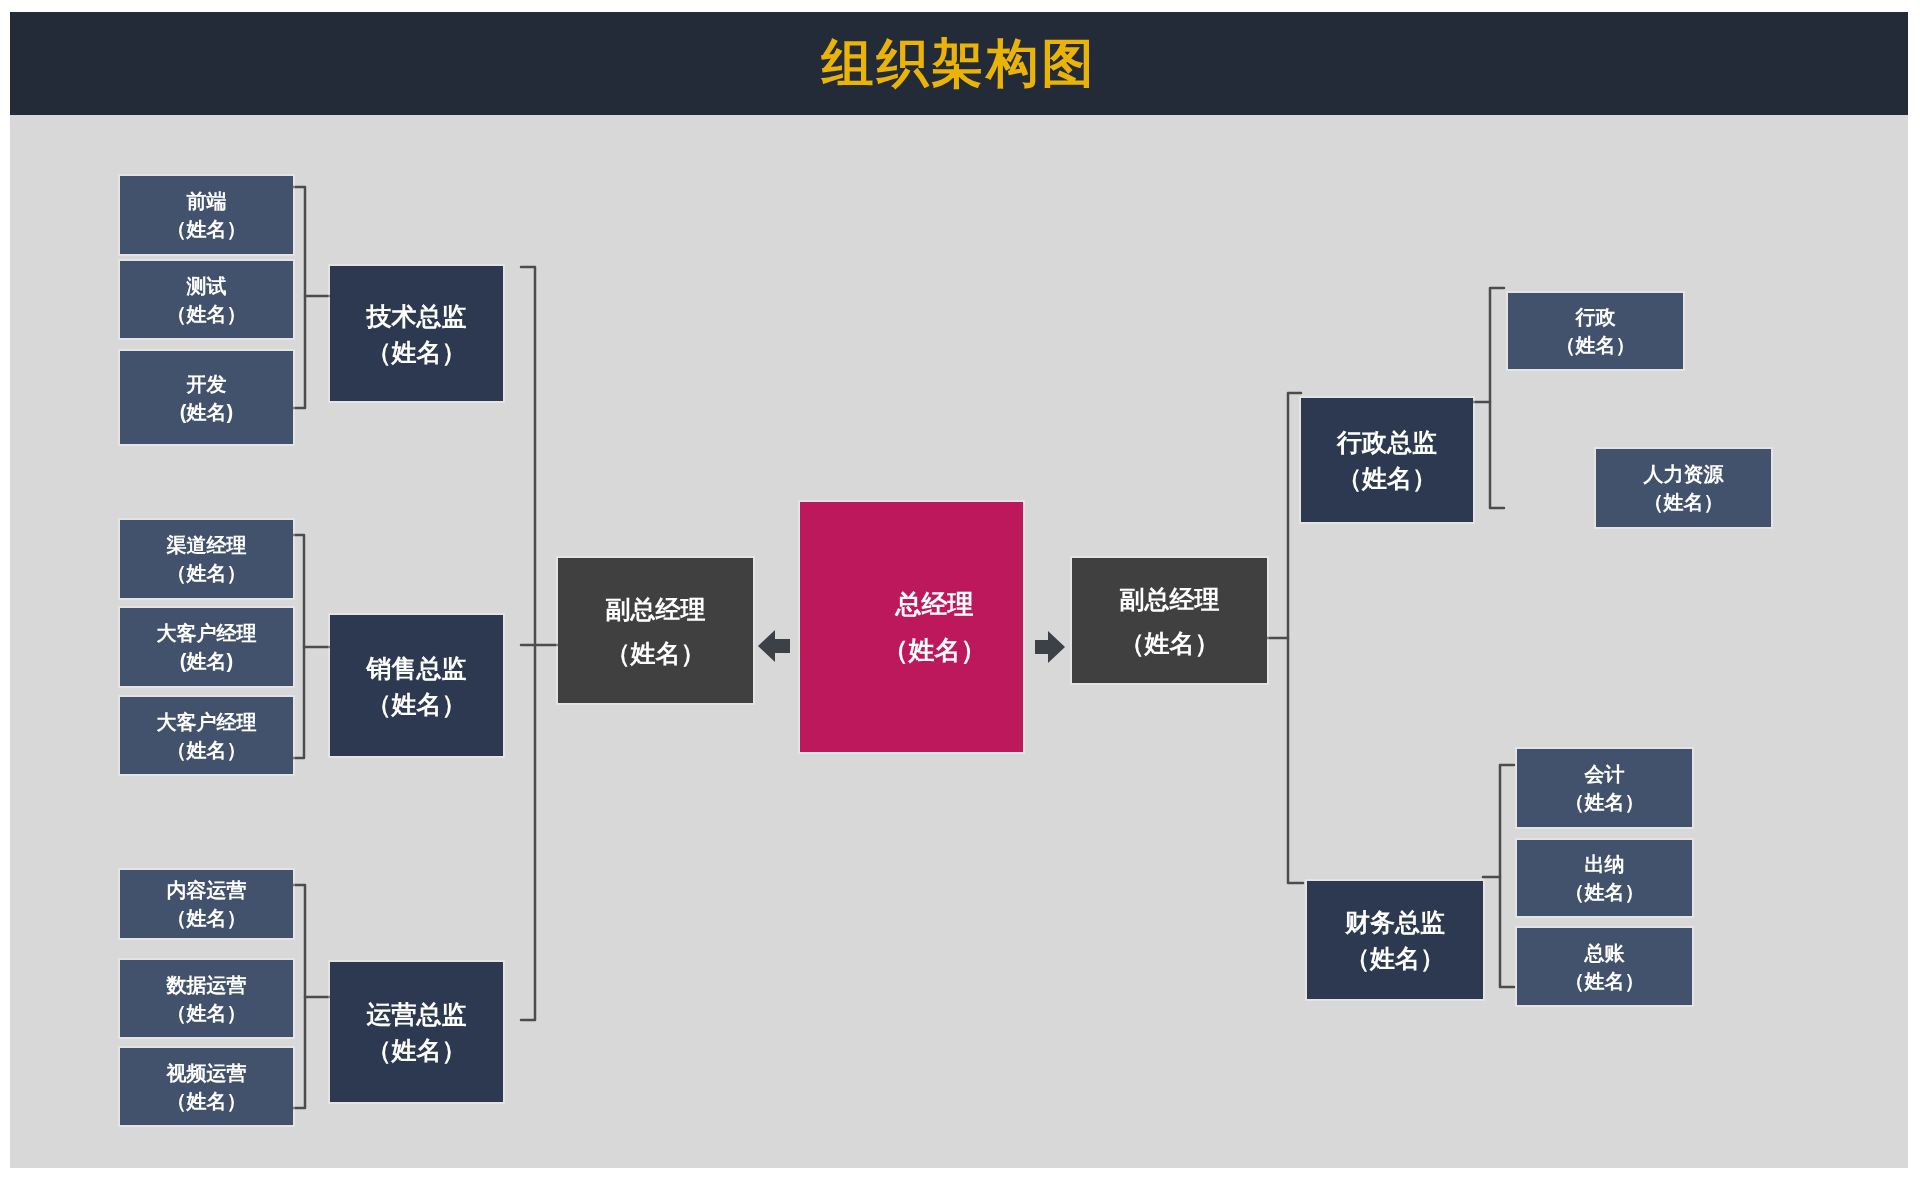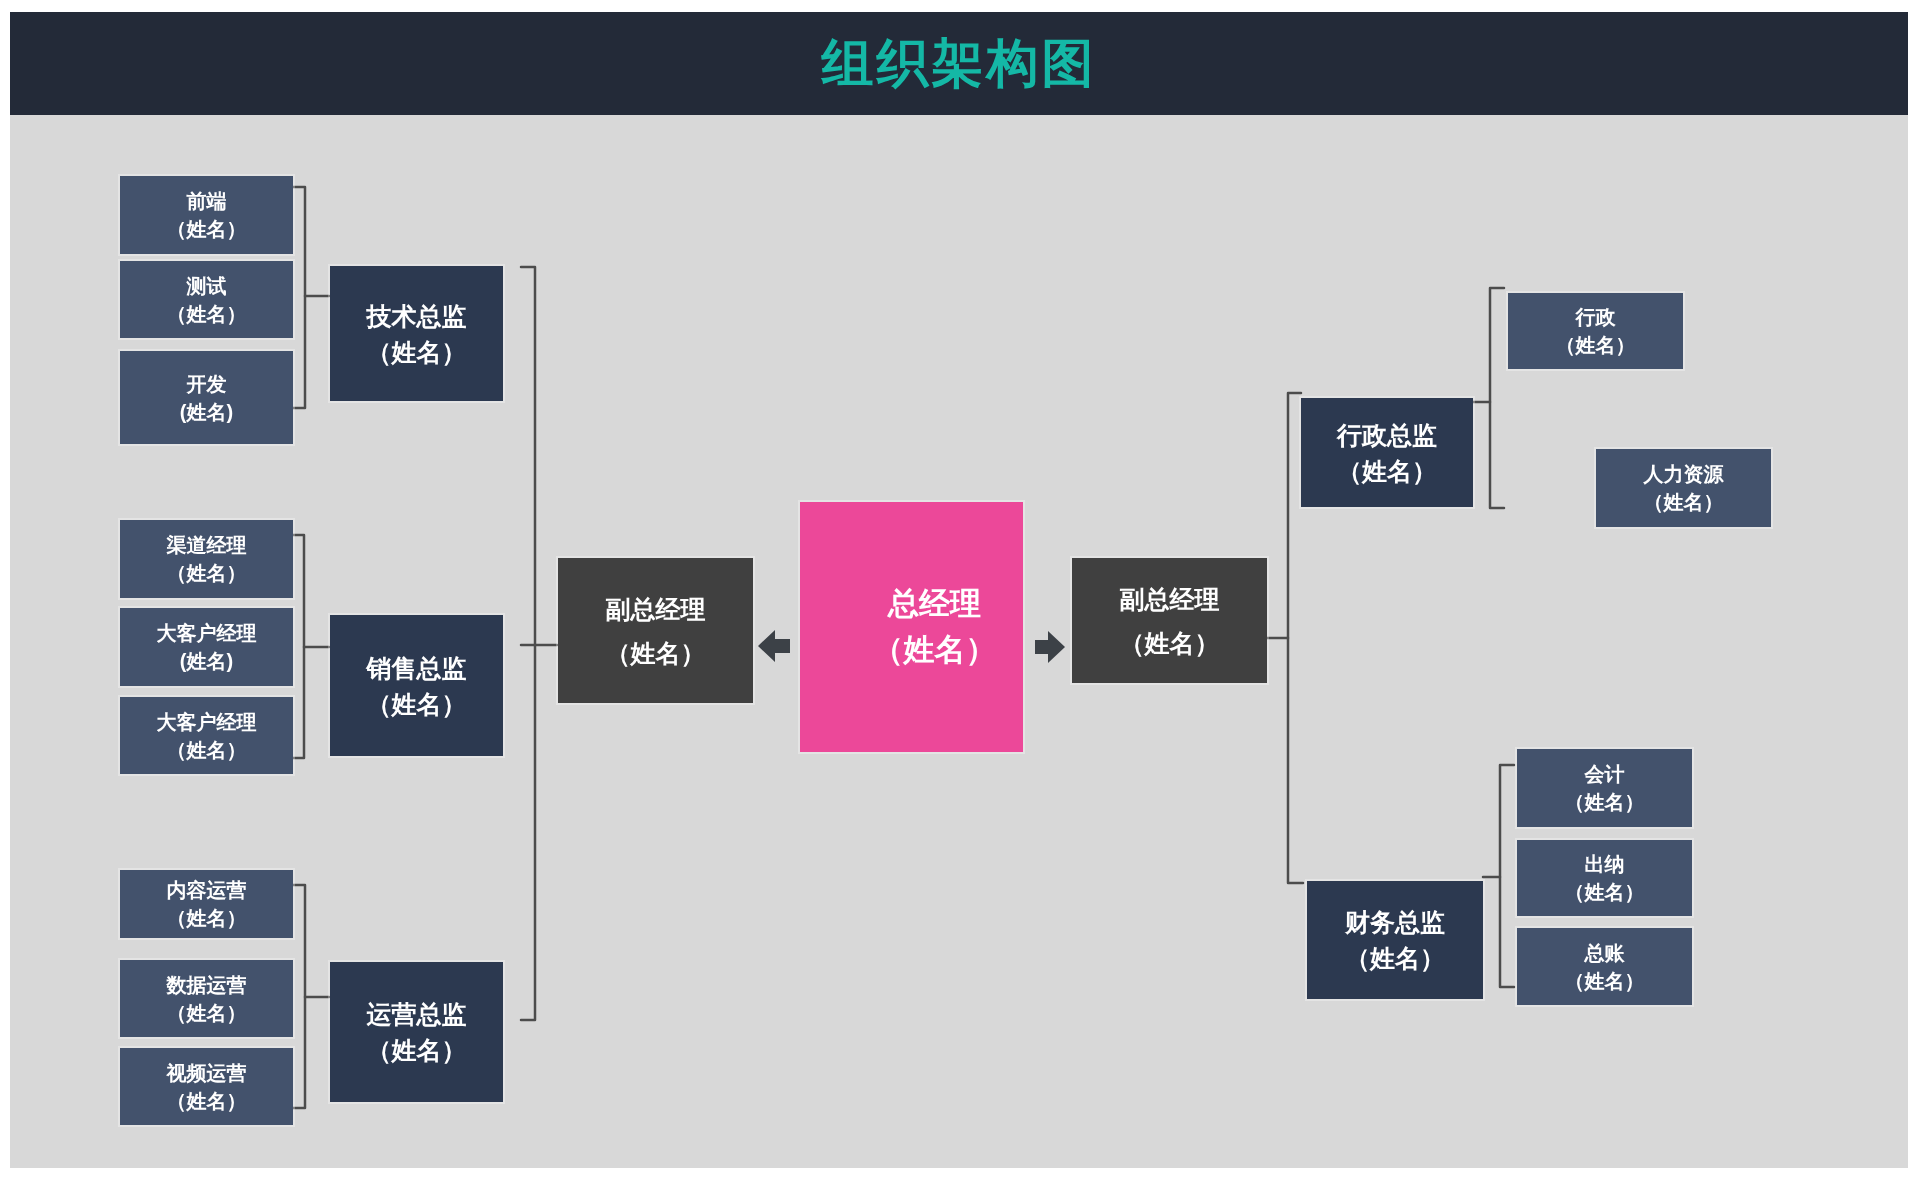--- a/index.html
+++ b/index.html
@@ -1,29 +1,29 @@
 <!DOCTYPE html>
 <html><head>
 <meta charset="utf-8">
 <style>
   html,body{margin:0;padding:0;background:#ffffff;}
   body{font-family:"Liberation Sans","DejaVu Sans",sans-serif;}
   .canvas{position:relative;width:1920px;height:1181px;background:#ffffff;overflow:hidden;}
   .panel{position:absolute;left:10px;top:12px;width:1898px;height:1156px;background:#d8d8d8;}
   .header{position:absolute;left:10px;top:12px;width:1898px;height:103px;background:#232a38;
           display:flex;align-items:center;justify-content:center;}
-  .header .title{color:#14b8a6;font-size:52px;font-weight:bold;letter-spacing:3px;}
+  .header .title{color:#eab308;font-size:52px;font-weight:bold;letter-spacing:3px;}
   svg.wires{position:absolute;left:0;top:0;width:1920px;height:1181px;}
   .node{position:absolute;display:flex;flex-direction:column;align-items:center;justify-content:center;
         color:#ffffff;font-weight:bold;text-align:center;box-sizing:border-box;
         box-shadow:0 0 0 2px rgba(255,255,255,0.30);}
   .node.small{background:#43526c;font-size:20px;line-height:28px;}
   .node.director{background:#2c3950;font-size:25px;line-height:36px;margin-top:39px;}
   .node.vp{background:#404040;font-size:25px;line-height:44px;}
-  .node.ceo{background:#ec4899;font-size:31px;line-height:46px;padding-left:46px;}
+  .node.ceo{background:#be185d;font-size:26px;line-height:46px;padding-left:46px;}
 </style>
 </head>
 <body>
 
 <div class="canvas">
 
   <div class="panel"></div>
 
   <div class="header">
     <span class="title">组织架构图</span>
@@ -110,21 +110,21 @@
   </div>
   <div class="node small" style="left:120px;top:960px;width:173px;height:77px">
     <span>数据运营</span>
     <span>（姓名）</span>
   </div>
   <div class="node small" style="left:120px;top:1048px;width:173px;height:77px">
     <span>视频运营</span>
     <span>（姓名）</span>
   </div>
 
-  <div class="node director" style="left:1301px;top:359px;width:172px;height:109px">
+  <div class="node director" style="left:1301px;top:359px;width:172px;height:124px">
     <span>行政总监</span>
     <span>（姓名）</span>
   </div>
   <div class="node director" style="left:1307px;top:842px;width:176px;height:118px">
     <span>财务总监</span>
     <span>（姓名）</span>
   </div>
 
   <div class="node small" style="left:1508px;top:293px;width:175px;height:76px">
     <span>行政</span>

